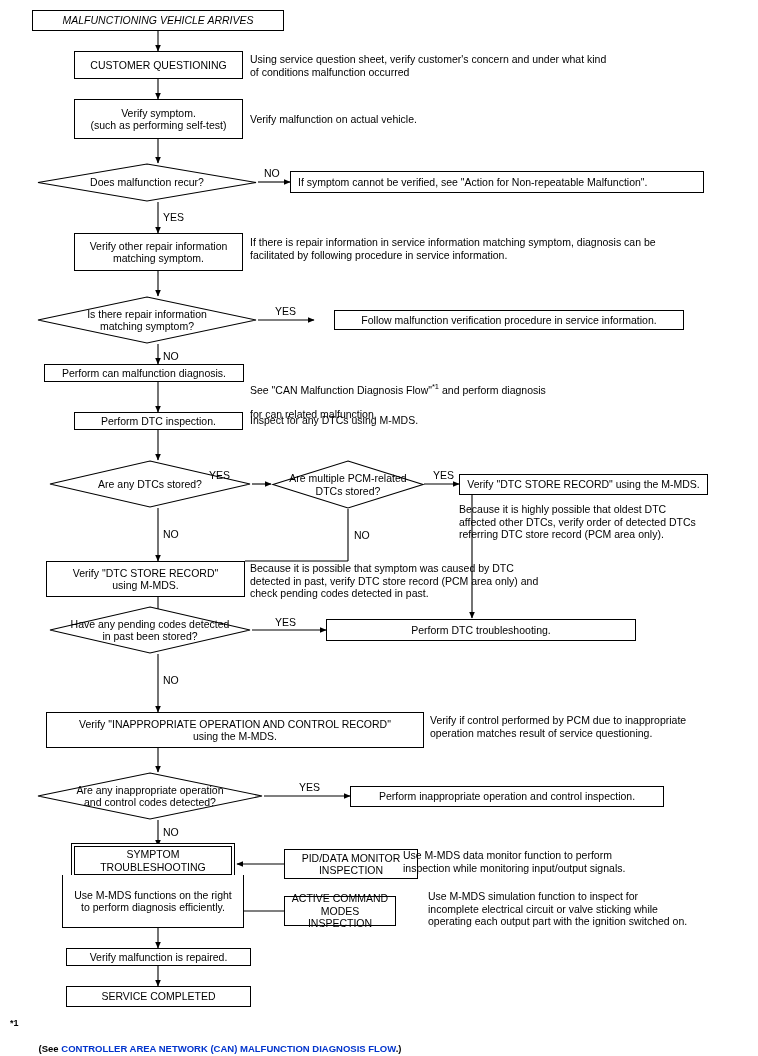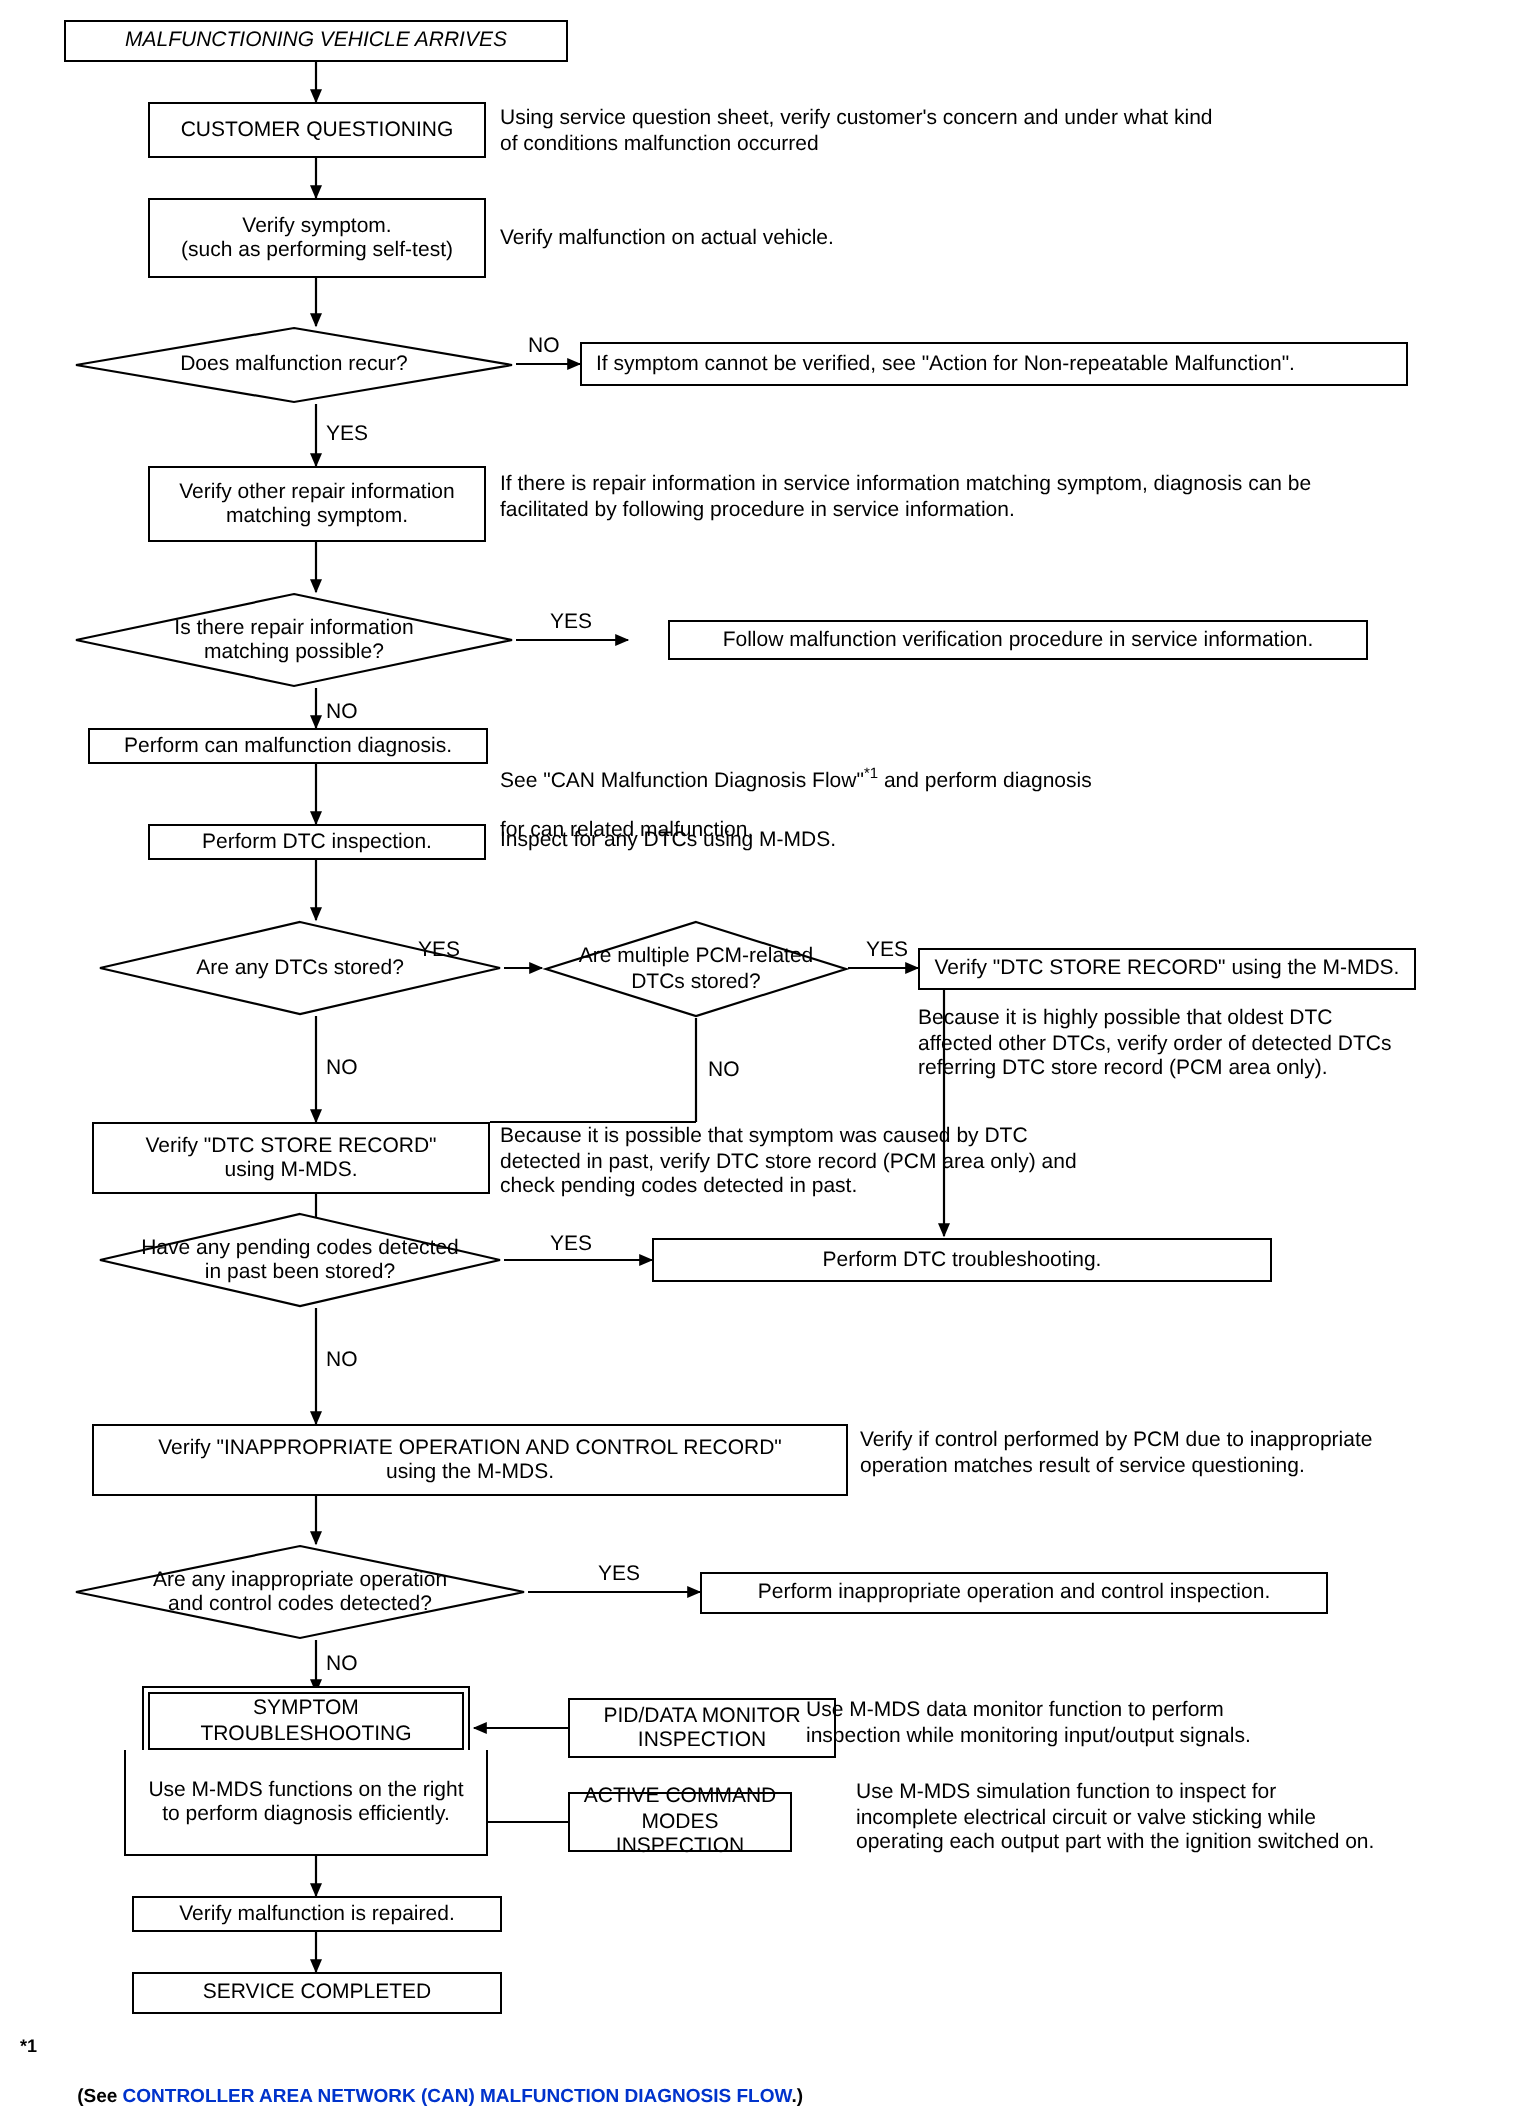--- a/index.html
+++ b/index.html
@@ -170,21 +170,21 @@
   </div>
 
   <div class="node" style="left:74px;top:233px;width:169px;height:38px;">Verify other repair information
 matching symptom.</div>
 
   <div class="diamond-wrap" style="left:36px;top:296px;width:222px;height:48px;">
     <svg width="222" height="48">
         <polygon points="111,1 220,24 111,47 2,24" fill="#fff" stroke="#000" stroke-width="1.1"></polygon>
       </svg>
     <div class="diamond-text">Is there repair information
-matching possible?</div>
+matching symptom?</div>
   </div>
 
   <div class="node" style="left:44px;top:364px;width:200px;height:18px;">Perform can malfunction diagnosis.</div>
 
   <div class="node" style="left:74px;top:412px;width:169px;height:18px;">Perform DTC inspection.</div>
 
   <div class="diamond-wrap" style="left:48px;top:460px;width:204px;height:48px;">
     <svg width="204" height="48">
         <polygon points="102,1 202,24 102,47 2,24" fill="#fff" stroke="#000" stroke-width="1.1"></polygon>
       </svg>

